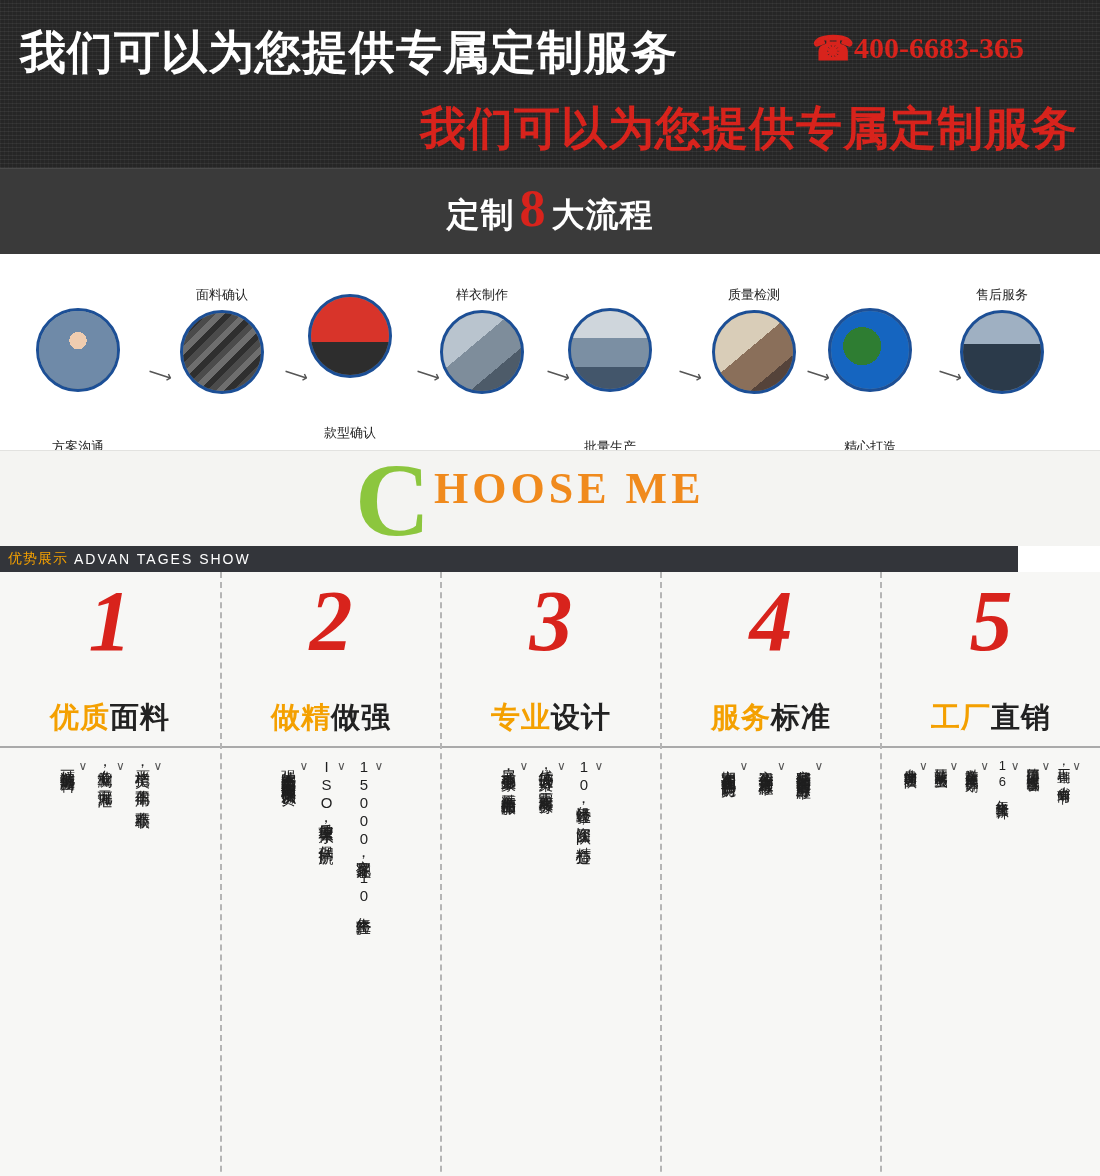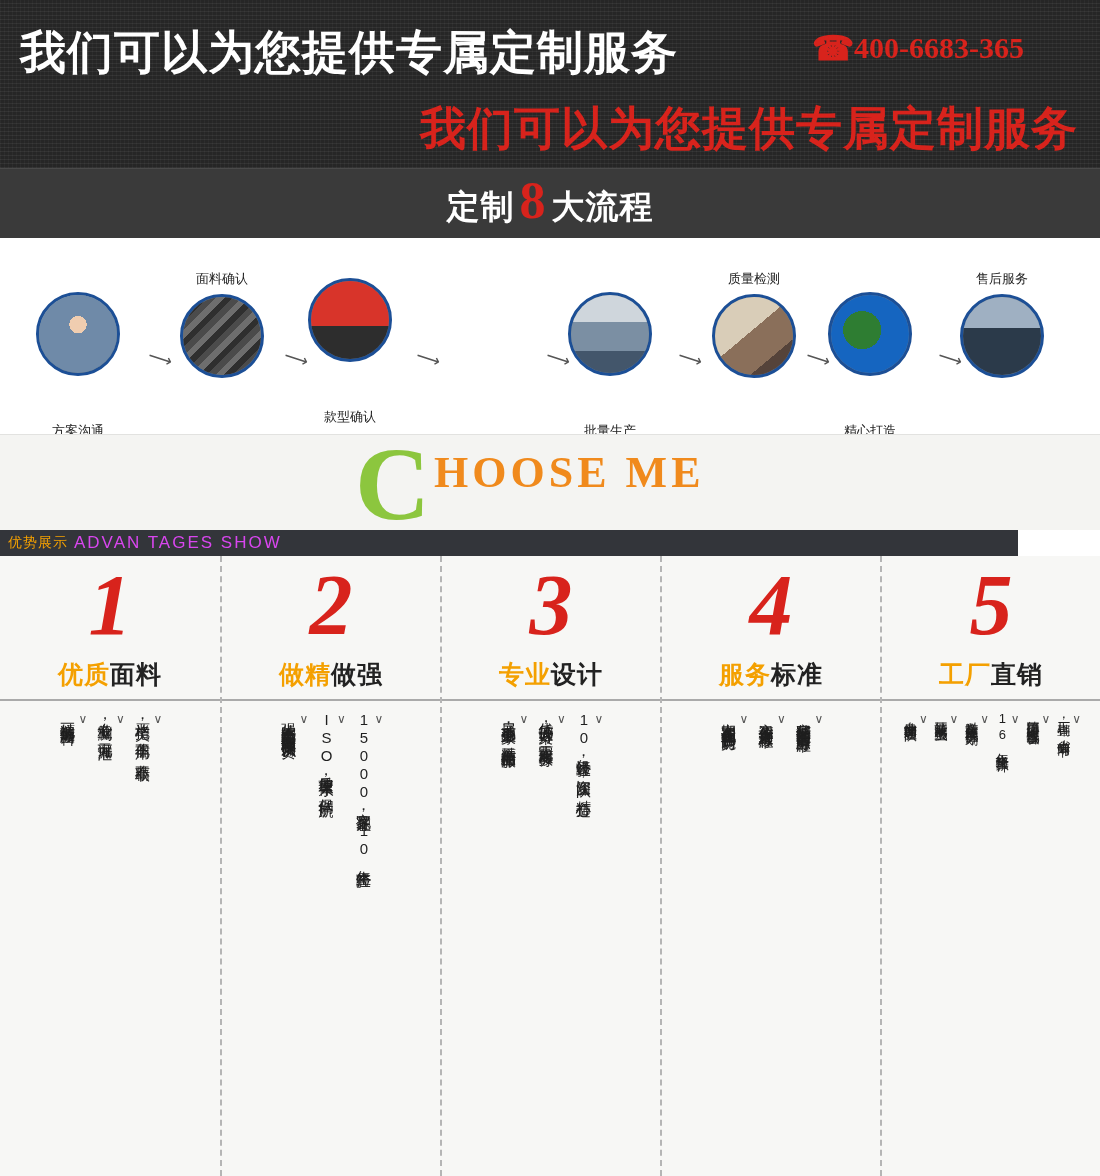--- a/index.html
+++ b/index.html
@@ -65,21 +65,21 @@
     font-size: 46px;
     font-weight: bold;
     white-space: nowrap;
     letter-spacing: 1px;
   }
 
   
   .proc-title-bar {
     position: relative;
     width: 1100px;
-    height: 70px;
+    height: 86px;
     background: #3a3a3a;
     border-top: 1px solid #4a4a4a;
     display: flex;
     align-items: center;
     justify-content: center;
   }
   .proc-title {
     display: flex;
     align-items: baseline;
     gap: 2px;
@@ -187,21 +187,21 @@
   .adv-bar {
     position: relative;
     width: 1018px;
     height: 26px;
     background: #33353a;
     display: flex;
     align-items: center;
     padding-left: 8px;
   }
   .adv-cn { color: #f4a000; font-size: 14px; letter-spacing: 1px; }
-  .adv-en { color: #d946ef; font-size: 17px; letter-spacing: 2px; margin-left: 6px; font-family: "Liberation Sans", sans-serif; }
+  .adv-en { color: #ffffff; font-size: 14px; letter-spacing: 2px; margin-left: 6px; font-family: "Liberation Sans", sans-serif; }
 
   
   .cols {
     position: relative;
     width: 1100px;
     height: 620px;
     background: #f7f7f5;
     display: flex;
   }
   .col {
@@ -216,25 +216,26 @@
     font-family: "Liberation Serif", serif;
     font-size: 86px;
     line-height: 1;
     color: #d8231c;
     font-weight: bold;
     font-style: italic;
     height: 96px;
   }
   .col-title {
     text-align: center;
-    font-size: 25px;
+    font-size: 29px;
     font-weight: bold;
     letter-spacing: 1px;
     padding-bottom: 8px;
     white-space: nowrap;
+    margin-top: 24px;
   }
   .col-title .hl { color: #f4a000; }
   .col-title .rest { color: #222222; }
   .hr {
     border-top: 2px solid #aaaaaa;
     margin: 0 0 10px 0;
   }
   .vlist {
     display: flex;
     flex-direction: row-reverse;
@@ -300,20 +301,26 @@
   <div class="arrow" style="left:284px; top:110px;">⟶</div>
 
   <div class="flow-item" style="left:308px; top:40px;font-family:Liberation Mono, monospace;">
     <div class="circle">
         <div class="ph ph-shirt"></div>
       </div>
     <div class="flow-label" style="margin-top:46px;">款型确认</div>
   </div>
   <div class="arrow" style="left:416px; top:110px;">⟶</div>
 
+  <div class="flow-item" style="left:440px; top:32px;">
+    <div class="flow-label" style="margin-bottom:6px;">样衣制作</div>
+    <div class="circle" style="margin-top:2px;">
+        <div class="ph ph-sample"></div>
+      </div>
+  </div>
   <div class="arrow" style="left:546px; top:110px;">⟶</div>
 
   <div class="flow-item" style="left:568px; top:54px;">
     <div class="circle">
         <div class="ph ph-factory"></div>
       </div>
     <div class="flow-label" style="margin-top:46px;">批量生产</div>
   </div>
   <div class="arrow" style="left:678px; top:110px;">⟶</div>
 

